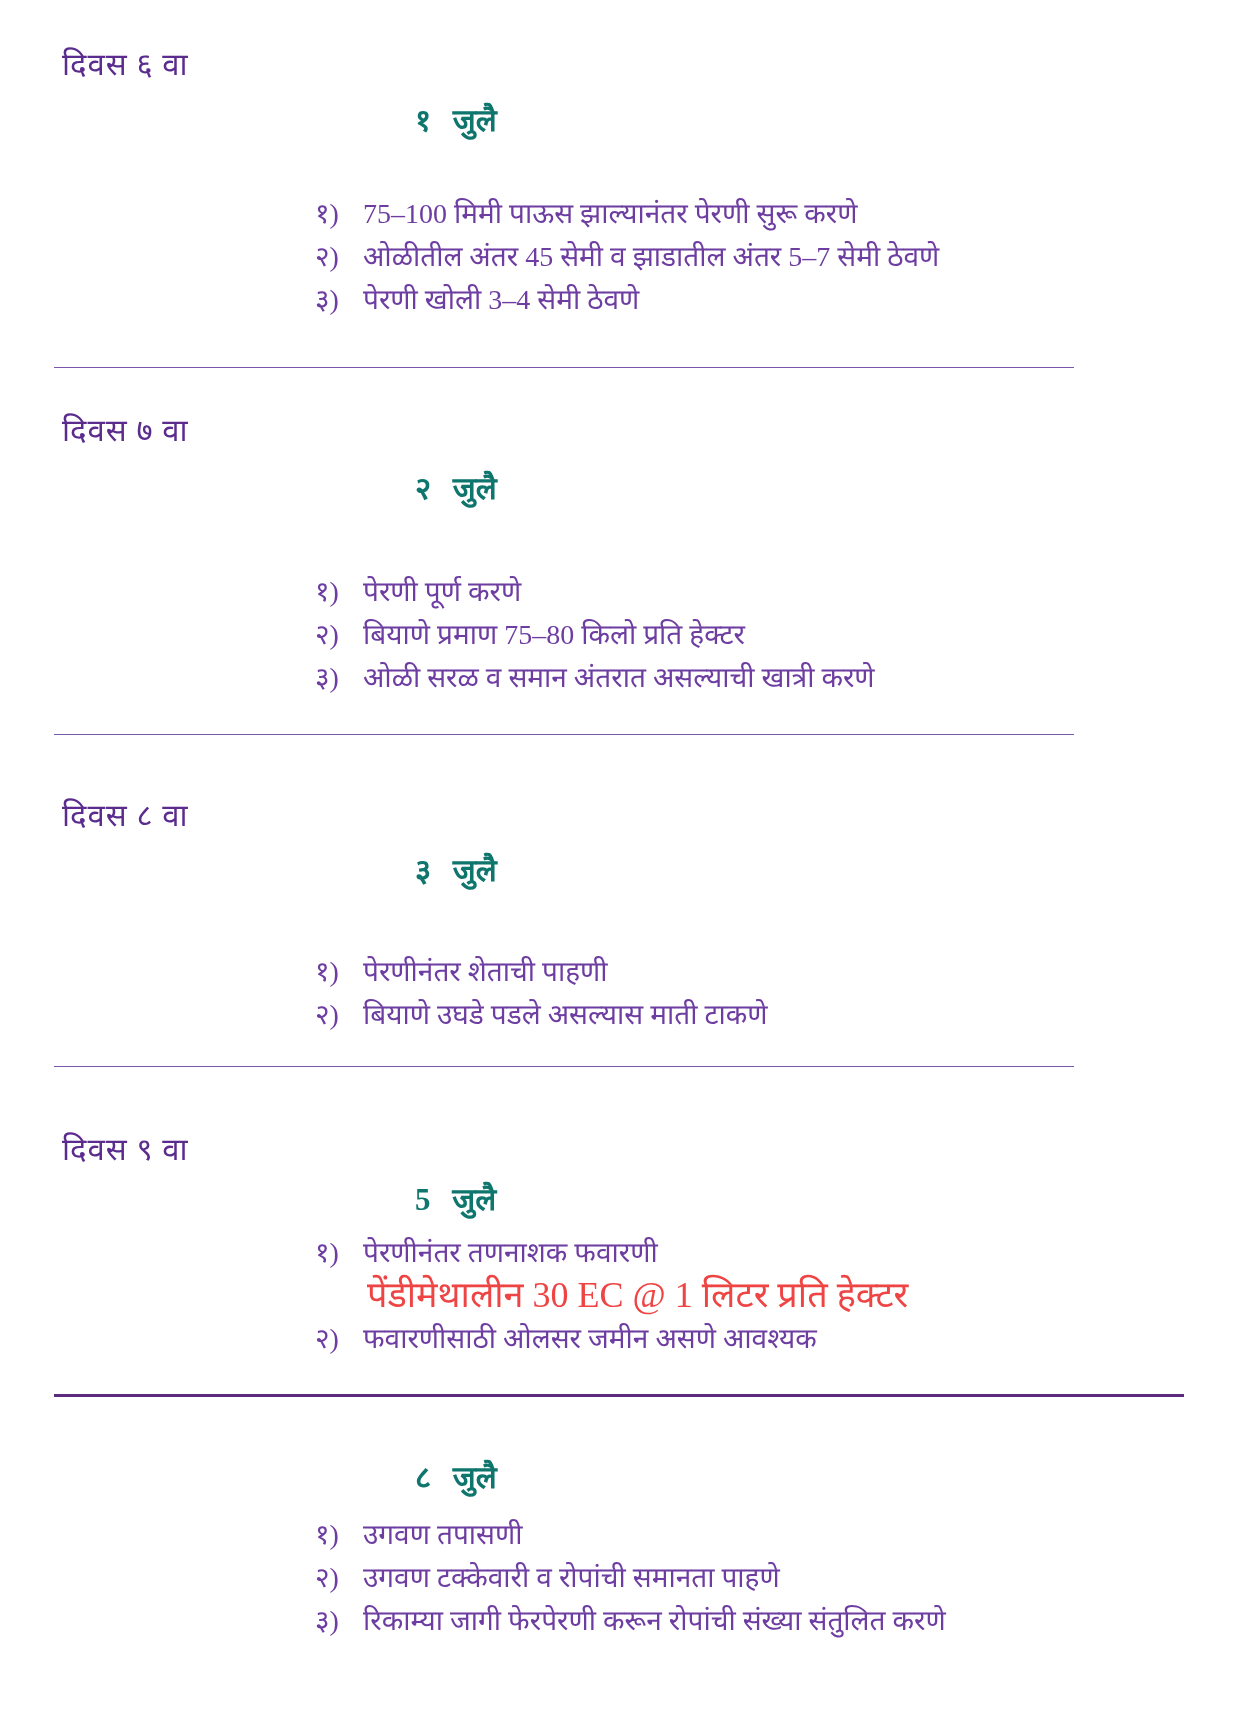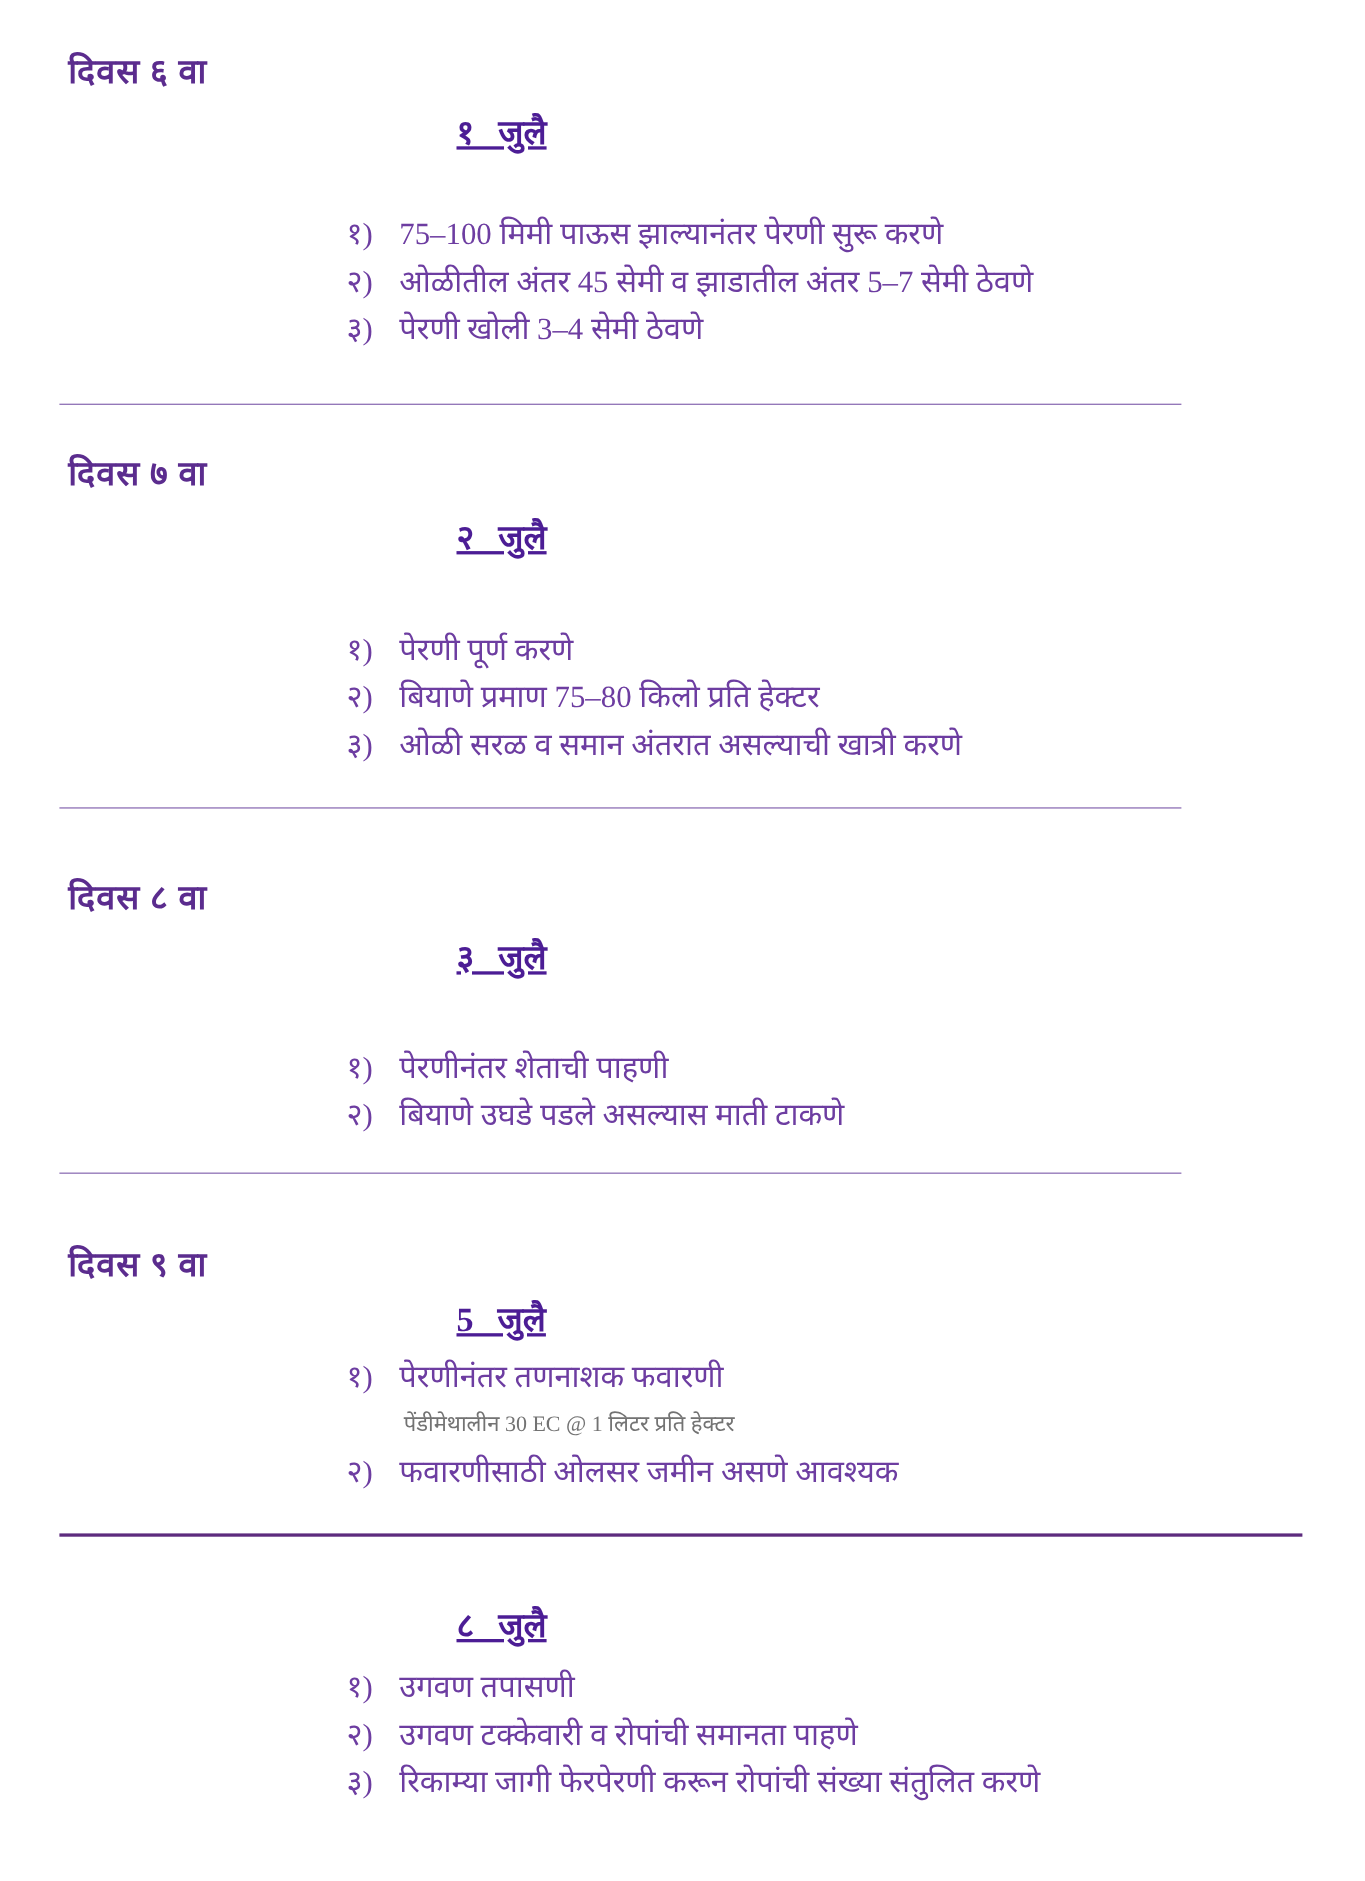--- a/index.html
+++ b/index.html
@@ -8,46 +8,45 @@
     width: 1241px;
     min-height: 1710px;
     background: #ffffff;
     padding: 42px 56px 10px 62px;
     font-family: "Liberation Serif", serif;
     overflow: hidden;
   }
   .section { }
   .day-label {
     font-size: 31px;
-    font-weight: bold;
+    font-weight: normal;
     color: #5b2c8e;
     letter-spacing: 1px;
   }
   .date-heading {
     font-size: 31px;
     font-weight: bold;
-    color: #4c1d95;
+    color: #0f766e;
     margin-left: 353px;
     word-spacing: 14px;
-    text-decoration: underline;
   }
   .item-list { }
   .item {
     display: flex;
     align-items: baseline;
     font-size: 28px;
     color: #6d3da1;
     line-height: 43px;
     margin-left: 253px;
   }
   .item-num { width: 48px; flex: none; }
   .item-text { }
   .item-sub {
-    font-size: 20px;
-    color: #737373;
+    font-size: 36px;
+    color: #ef4444;
     line-height: 43px;
     margin-left: 305px;
   }
   .separator {
     height: 1px;
     background: #7a57a8;
     margin-left: -8px;
     width: 1020px;
   }
   .separator.thick { height: 3px; background: #5d2b7e; }

